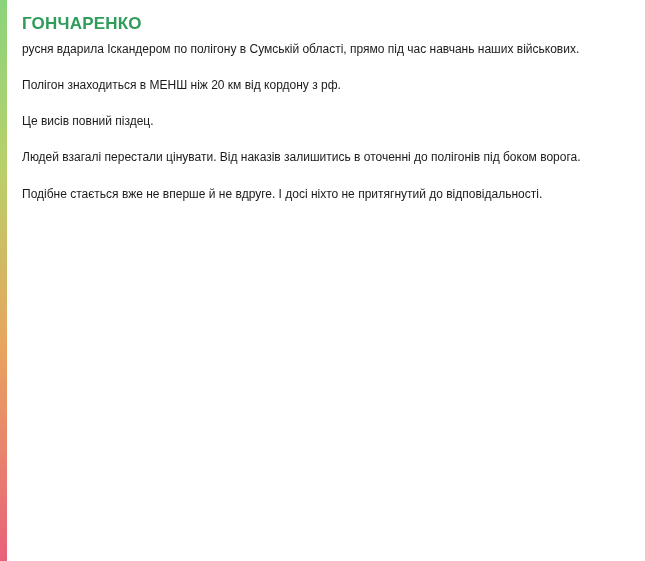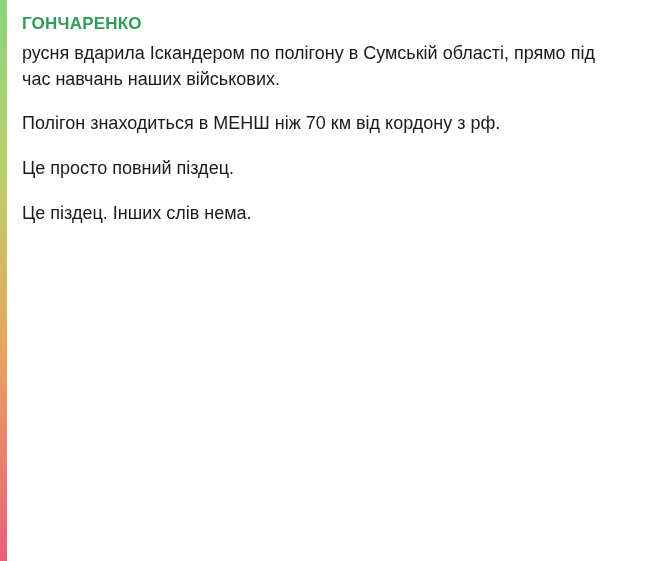--- a/index.html
+++ b/index.html
@@ -32,33 +32,34 @@
   .author {
     font-size: 17px;
     font-weight: bold;
     color: #2f9c5a;
     letter-spacing: 0.2px;
     margin: 0 0 7px 0;
     line-height: 1.2;
   }
   .body-text p {
     margin: 0 0 19px 0;
-    font-size: 18px;
+    font-size: 12px;
     line-height: 1.42;
     color: #1b1b1b;
   }
   .body-text p:last-child {
     margin-bottom: 0;
   }
 </style>
 </head>
 <body>
 
 <div class="message">
   <div class="accent-bar"></div>
   <div class="author">ГОНЧАРЕНКО</div>
   <div class="body-text">
     <p>русня вдарила Іскандером по полігону в Сумській області, прямо під час навчань наших військових.</p>
-    <p>Полігон знаходиться в МЕНШ ніж 70 км від кордону з рф.</p>
-    <p>Це просто повний піздец.</p>
-    <p>Це піздец. Інших слів нема.</p>
+    <p>Полігон знаходиться в МЕНШ ніж 20 км від кордону з рф.</p>
+    <p>Це висів повний піздец.</p>
+    <p>Людей взагалі перестали цінувати. Від наказів залишитись в оточенні до полігонів під боком ворога.</p>
+    <p>Подібне стається вже не вперше й не вдруге. І досі ніхто не притягнутий до відповідальності.</p>
   </div>
 </div>
 
 </body></html>

